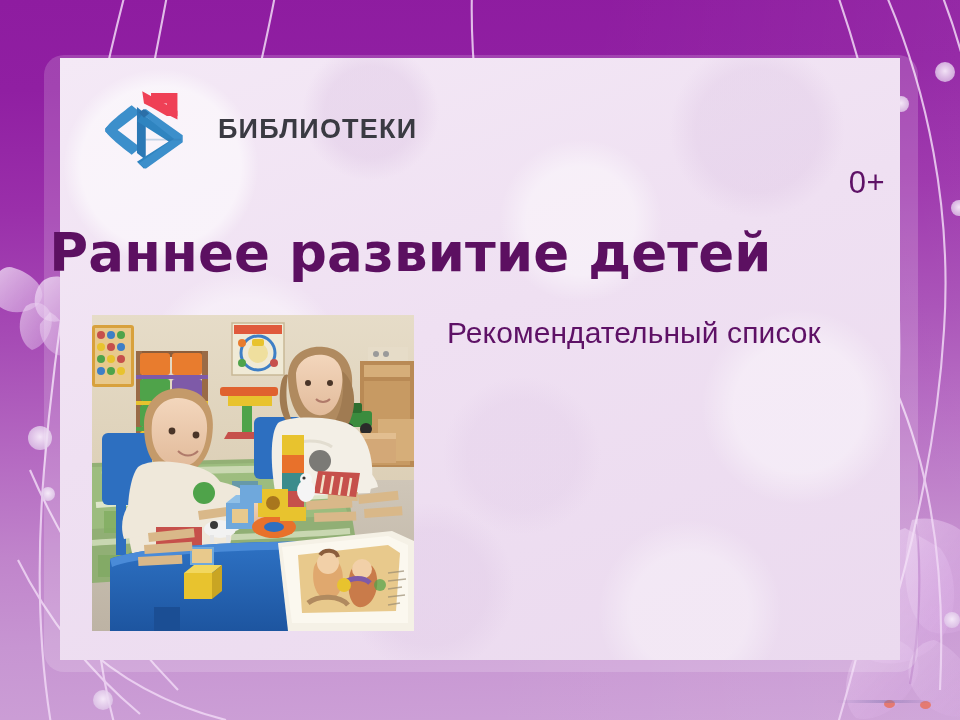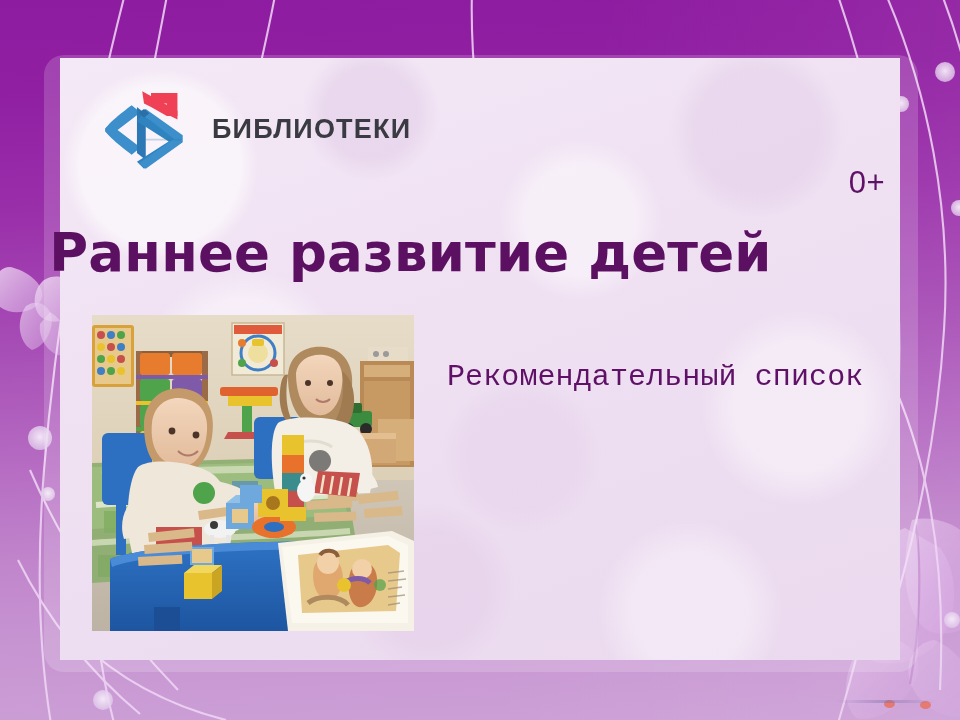--- a/index.html
+++ b/index.html
@@ -81,21 +81,21 @@
     opacity: 1;
   }
 
   
   .logo-wrap {
     position: absolute;
     left: 100px;
     top: 86px;
     display: flex;
     align-items: center;
-    gap: 24px;
+    gap: 30px;
   }
   .logo-mark { width: 88px; height: 88px; display:block; }
   .logo-text {
     display: flex;
     flex-direction: column;
     line-height: 1.02;
   }
   .logo-line {
     font-family: "Liberation Sans", sans-serif;
     font-weight: bold;
@@ -128,26 +128,25 @@
     color: #5C1061;
     letter-spacing: 0.2px;
     white-space: nowrap;
   }
 
   
   .subtitle {
     position: absolute;
     left: 447px;
     top: 316px;
-    font-family: Liberation Mono, monospace;
+    font-family: Liberation Sans, sans-serif;
     font-size: 30px;
     color: #5E1166;
     letter-spacing: 0.1px;
     white-space: nowrap;
-    margin-top: 44px;
   }
 
   
   .photo {
     position: absolute;
     left: 92px;
     top: 315px;
     width: 322px;
     height: 316px;
     overflow: hidden;

